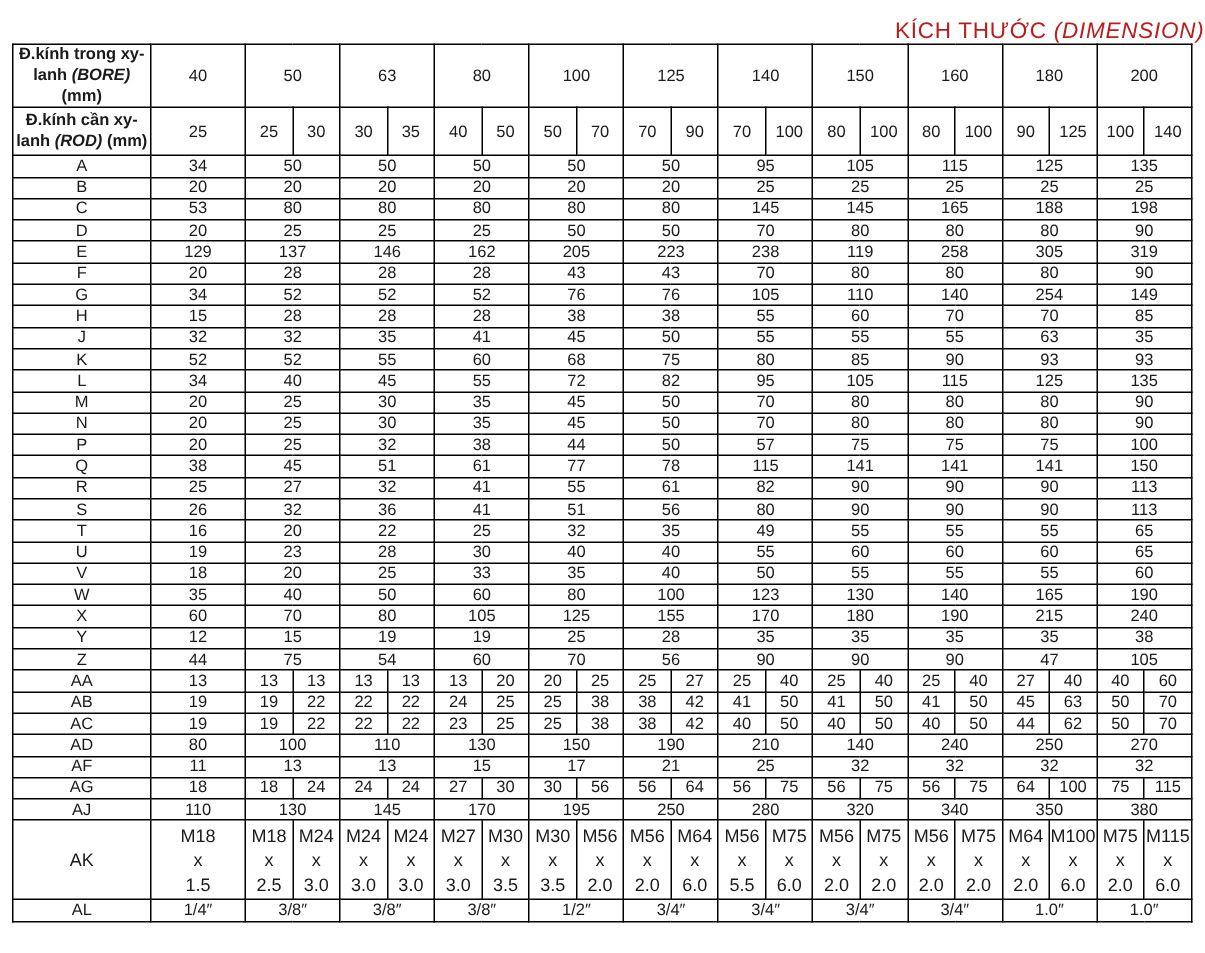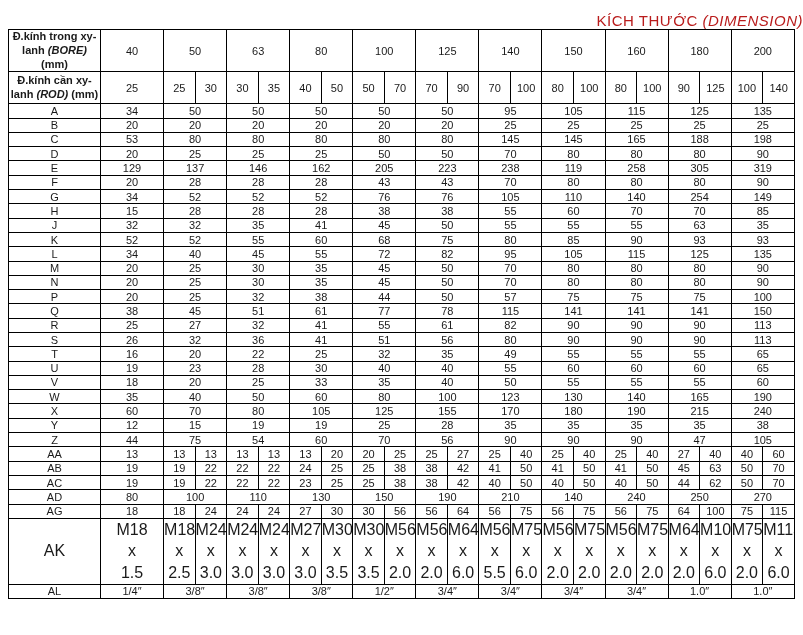--- a/index.html
+++ b/index.html
@@ -7,21 +7,21 @@
   .title{position:absolute;top:12px;left:0;width:100%;text-align:right;font-size:15px;letter-spacing:0.5px;color:#b91c1c;}
   .title .it{font-style:italic;}
   table{position:absolute;left:8px;top:29px;width:787px;border-collapse:collapse;table-layout:fixed;}
   td,th{border:1px solid #000;text-align:center;vertical-align:middle;font-size:11px;font-weight:normal;padding:0;line-height:1.1;overflow:hidden;white-space:nowrap;color:#1a1a1a;}
   col.lbl{width:92px;}
   thead tr{height:32px;margin-top:40px;}
   th.hlabel{font-weight:bold;font-size:11px;line-height:1.25;white-space:normal;padding:0 1px;}
   th.hlabel .it{font-style:italic;}
   tbody tr{height:14.3px;}
   tbody tr.thread{height:53px;}
-  tbody tr.thread td{line-height:1.35;font-size:16px;}
+  tbody tr.thread td{line-height:1.35;font-size:12px;}
   td.rlabel{font-size:11px;}
 </style>
 </head>
 <body>
 
 <div class="title"><span>KÍCH THƯỚC</span> <span class="it">(DIMENSION)</span></div>
 
 <table>
   <colgroup id="cols">
       <col class="lbl">
@@ -503,20 +503,34 @@
         <td colspan="2">100</td>
         <td colspan="2">110</td>
         <td colspan="2">130</td>
         <td colspan="2">150</td>
         <td colspan="2">190</td>
         <td colspan="2">210</td>
         <td colspan="2">140</td>
         <td colspan="2">240</td>
         <td colspan="2">250</td>
         <td colspan="2">270</td>
+      </tr>
+      <tr>
+        <td class="rlabel">AF</td>
+        <td colspan="2">11</td>
+        <td colspan="2">13</td>
+        <td colspan="2">13</td>
+        <td colspan="2">15</td>
+        <td colspan="2">17</td>
+        <td colspan="2">21</td>
+        <td colspan="2">25</td>
+        <td colspan="2">32</td>
+        <td colspan="2">32</td>
+        <td colspan="2">32</td>
+        <td colspan="2">32</td>
       </tr>
       <tr>
         <td class="rlabel">AG</td>
         <td colspan="2">18</td>
         <td>18</td>
         <td>24</td>
         <td>24</td>
         <td>24</td>
         <td>27</td>
         <td>30</td>
@@ -527,20 +541,34 @@
         <td>56</td>
         <td>75</td>
         <td>56</td>
         <td>75</td>
         <td>56</td>
         <td>75</td>
         <td>64</td>
         <td>100</td>
         <td>75</td>
         <td>115</td>
+      </tr>
+      <tr>
+        <td class="rlabel">AJ</td>
+        <td colspan="2">110</td>
+        <td colspan="2">130</td>
+        <td colspan="2">145</td>
+        <td colspan="2">170</td>
+        <td colspan="2">195</td>
+        <td colspan="2">250</td>
+        <td colspan="2">280</td>
+        <td colspan="2">320</td>
+        <td colspan="2">340</td>
+        <td colspan="2">350</td>
+        <td colspan="2">380</td>
       </tr>
       <tr class="thread">
         <td class="rlabel">AK</td>
         <td colspan="2">M18<br>x<br>1.5</td>
         <td>M18<br>x<br>2.5</td>
         <td>M24<br>x<br>3.0</td>
         <td>M24<br>x<br>3.0</td>
         <td>M24<br>x<br>3.0</td>
         <td>M27<br>x<br>3.0</td>
         <td>M30<br>x<br>3.5</td>

